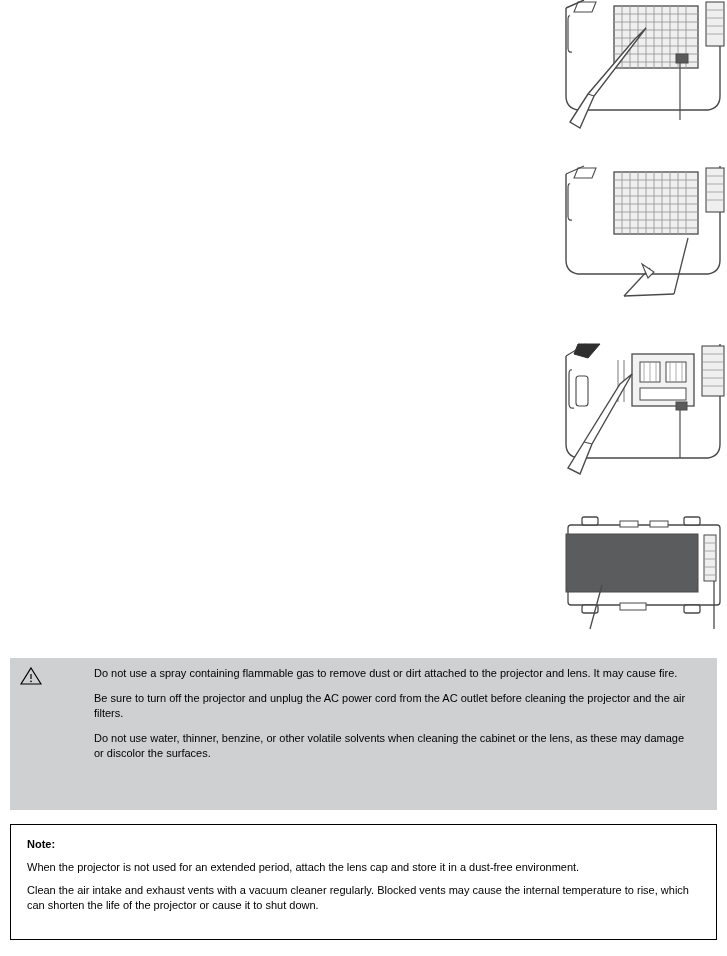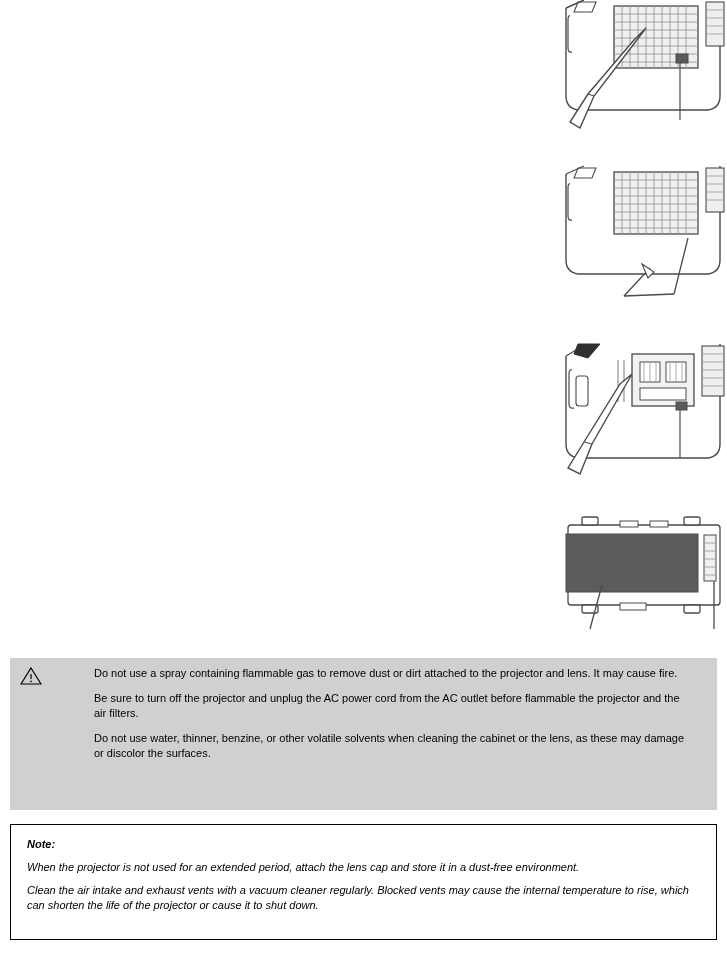--- a/index.html
+++ b/index.html
@@ -78,21 +78,20 @@
     box-sizing: border-box;
   }
   .note-body {
     position: absolute;
     left: 16px;
     top: 12px;
     right: 16px;
     font-size: 11px;
     line-height: 15px;
     color: #000;
-    font-style: italic;
   }
   .note-body p { margin: 0 0 8px 0; }
 
   .lead-label {
     font-weight: bold;
   }
 </style>
 </head>
 <body>
 
@@ -299,21 +298,21 @@
   <div class="caution-box">
     <div class="caution-icon">
       <svg width="22" height="20" viewBox="0 0 22 20" xmlns="http://www.w3.org/2000/svg">
         <path d="M11 2 L21 18 L1 18 Z" fill="none" stroke="#000000" stroke-width="1.2"></path>
         <line x1="11" y1="8" x2="11" y2="13" stroke="#000000" stroke-width="1.2"></line>
         <circle cx="11" cy="15.4" r="0.8" fill="#000000"></circle>
       </svg>
     </div>
     <div class="caution-body">
       <p>Do not use a spray containing flammable gas to remove dust or dirt attached to the projector and lens. It may cause fire.</p>
-      <p>Be sure to turn off the projector and unplug the AC power cord from the AC outlet before flammable the projector and the air filters.</p>
+      <p>Be sure to turn off the projector and unplug the AC power cord from the AC outlet before cleaning the projector and the air filters.</p>
       <p>Do not use water, thinner, benzine, or other volatile solvents when cleaning the cabinet or the lens, as these may damage or discolor the surfaces.</p>
     </div>
   </div>
 
   <div class="note-box">
     <div class="note-body">
       <p class="lead-label">Note:</p>
       <p>When the projector is not used for an extended period, attach the lens cap and store it in a dust-free environment.</p>
       <p>Clean the air intake and exhaust vents with a vacuum cleaner regularly. Blocked vents may cause the internal temperature to rise, which can shorten the life of the projector or cause it to shut down.</p>
     </div>

